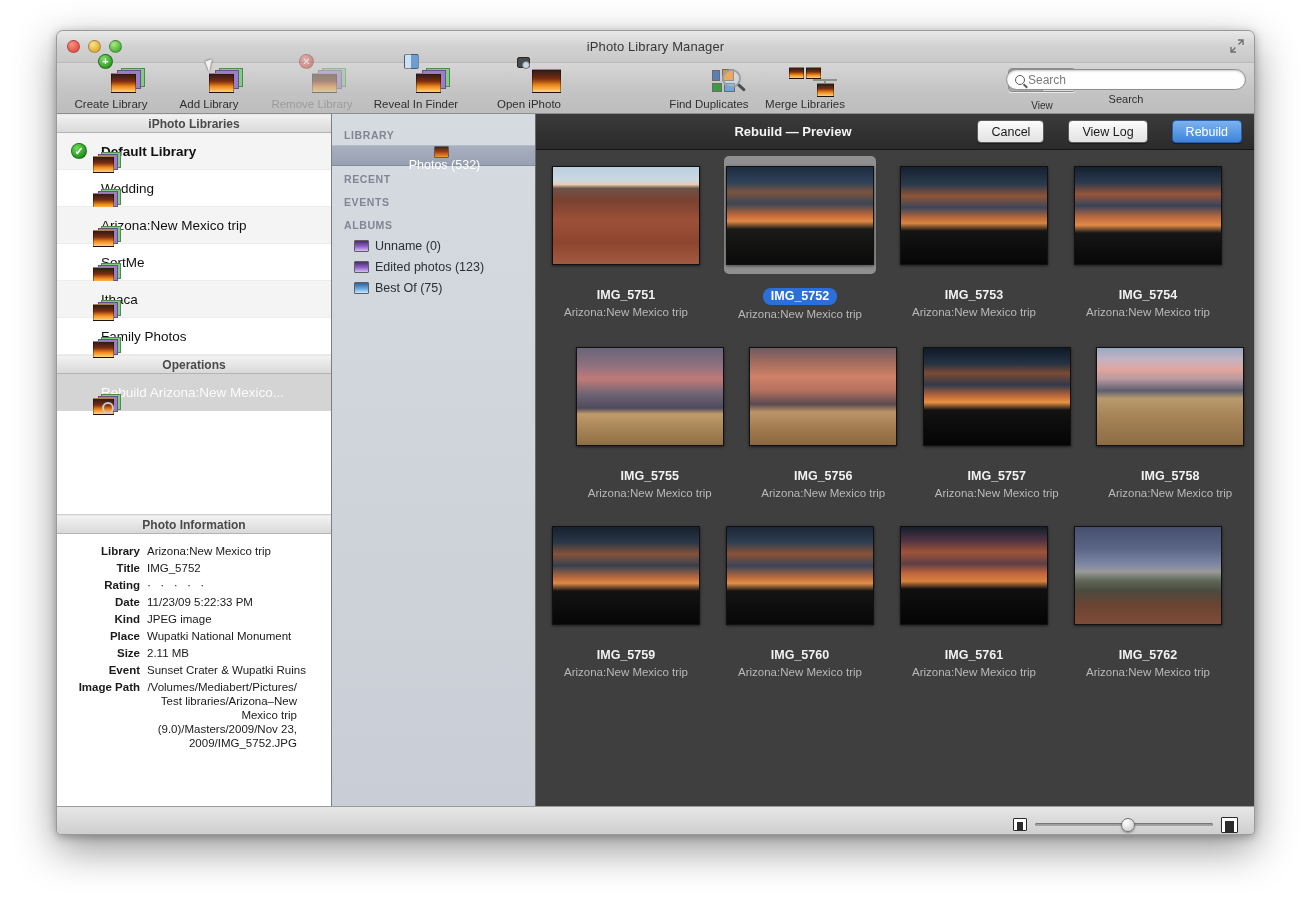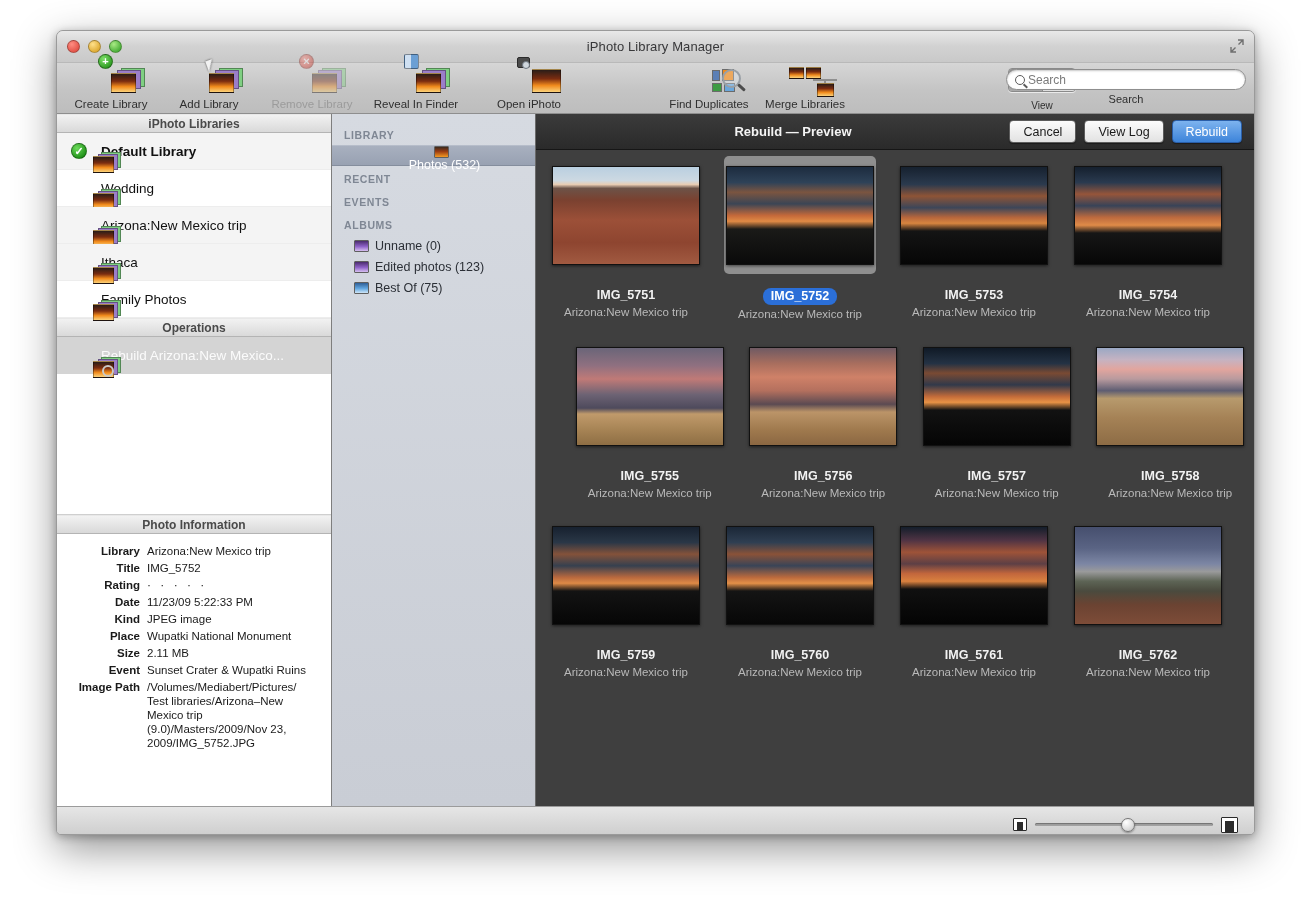--- a/index.html
+++ b/index.html
@@ -260,21 +260,21 @@
   .sheet {
     position: absolute; left: 275px; right: 0; top: 0; height: 36px;
     background: linear-gradient(to bottom, #3b3b3b, #2a2a2a);
     border-bottom: 1px solid #161616;
     display: flex; align-items: center; z-index: 5;
   }
   .sheet-title {
     position: absolute; left: 0; right: 0; text-align: center;
     font-size: 13px; font-weight: bold; color: #f4f4f4;
   }
-  .sheet-btns { position: absolute; right: 12px; display: flex; gap: 8px; }
+  .sheet-btns { position: absolute; right: 12px; display: flex; gap: 24px; }
   .btn {
     height: 23px; padding: 0 13px; border-radius: 4px; font-size: 12.5px;
     display: flex; align-items: center; justify-content: center; cursor: default;
     border: 1px solid #5c5c5c; color: #1a1a1a;
     background: linear-gradient(to bottom, #fcfcfc, #e2e2e2);
     box-shadow: 0 1px 1px rgba(0,0,0,.4);
   }
   .btn.primary {
     color: #fff; border-color: #2a5ea8;
     background: linear-gradient(to bottom, #7db3ef, #3d84da);
@@ -446,20 +446,31 @@
             <span class="ic">
               <span class="ph-stack" style="width:28px;height:24px;">
                 <i class="ph-back2" style="width:20px;height:16px;left:8px;top:1px;"></i>
                 <i class="ph-back1" style="width:20px;height:16px;left:5px;top:3px;"></i>
                 <i class="ph-front" style="width:21px;height:17px;left:0;top:5px;"></i>
               </span>
             </span>
             <span class="nm">Arizona:New Mexico trip</span>
           </div>
 
+          <div class="lib-row">
+            <span class="nocheck"></span>
+            <span class="ic">
+              <span class="ph-stack" style="width:28px;height:24px;">
+                <i class="ph-back2" style="width:20px;height:16px;left:8px;top:1px;"></i>
+                <i class="ph-back1" style="width:20px;height:16px;left:5px;top:3px;"></i>
+                <i class="ph-front" style="width:21px;height:17px;left:0;top:5px;"></i>
+              </span>
+            </span>
+            <span class="nm">SortMe</span>
+          </div>
 
           <div class="lib-row alt">
             <span class="nocheck"></span>
             <span class="ic">
               <span class="ph-stack" style="width:28px;height:24px;">
                 <i class="ph-back2" style="width:20px;height:16px;left:8px;top:1px;"></i>
                 <i class="ph-back1" style="width:20px;height:16px;left:5px;top:3px;"></i>
                 <i class="ph-front" style="width:21px;height:17px;left:0;top:5px;"></i>
               </span>
             </span>
@@ -522,21 +533,21 @@
           <div class="info-row">
             <span class="k">Size</span>
             <span class="v">2.11 MB</span>
           </div>
           <div class="info-row">
             <span class="k">Event</span>
             <span class="v">Sunset Crater &amp; Wupatki Ruins</span>
           </div>
           <div class="info-row">
             <span class="k">Image Path</span>
-            <span class="v" style="width:150px;">/Volumes/Mediabert/Pictures/Test libraries/Arizona–New Mexico trip (9.0)/Masters/2009/Nov 23, 2009/IMG_5752.JPG</span>
+            <span class="v" style="width:150px;text-align:right;">/Volumes/Mediabert/Pictures/Test libraries/Arizona–New Mexico trip (9.0)/Masters/2009/Nov 23, 2009/IMG_5752.JPG</span>
           </div>
         </div>
       </div>
 
       <div class="midcol">
         <div class="src-head">LIBRARY</div>
         <div class="src-row sel">
           <span class="src-ic photos"></span>
           <span>Photos (532)</span>
         </div>

